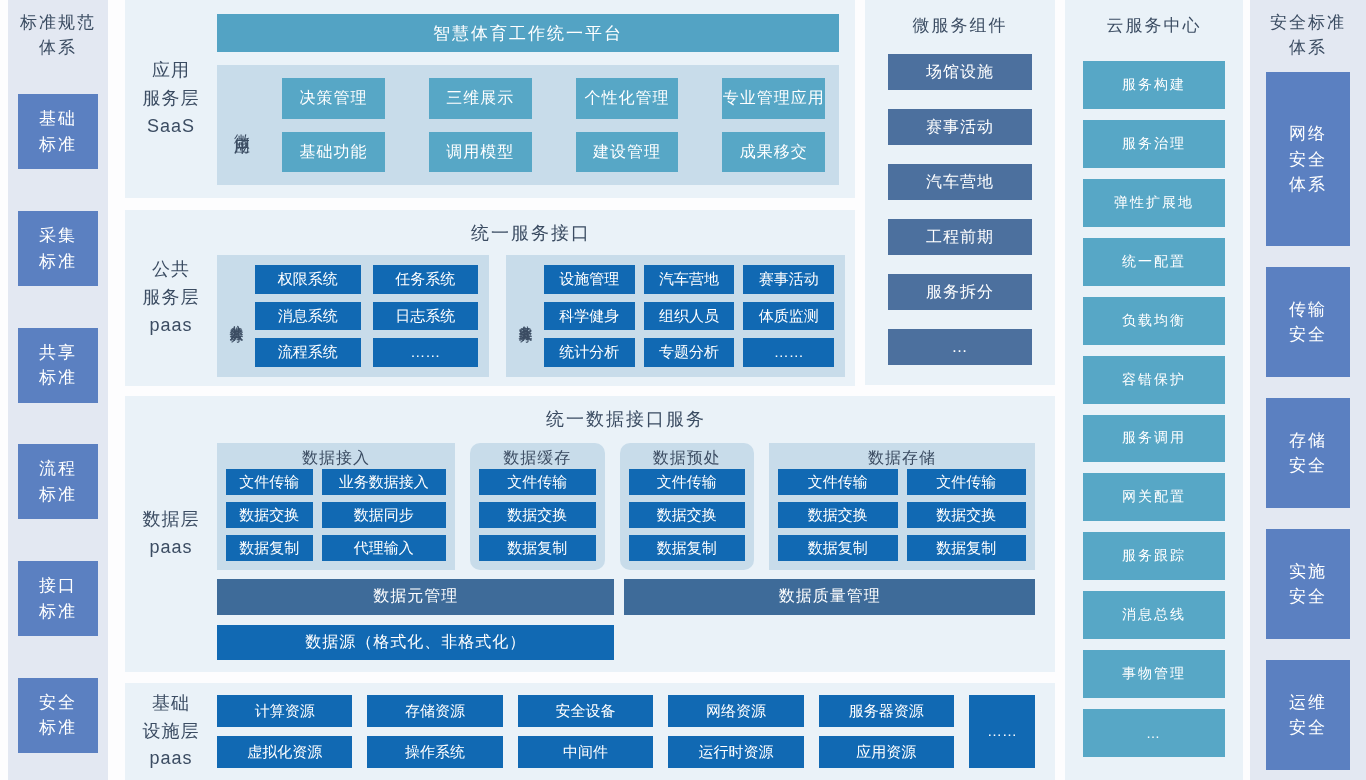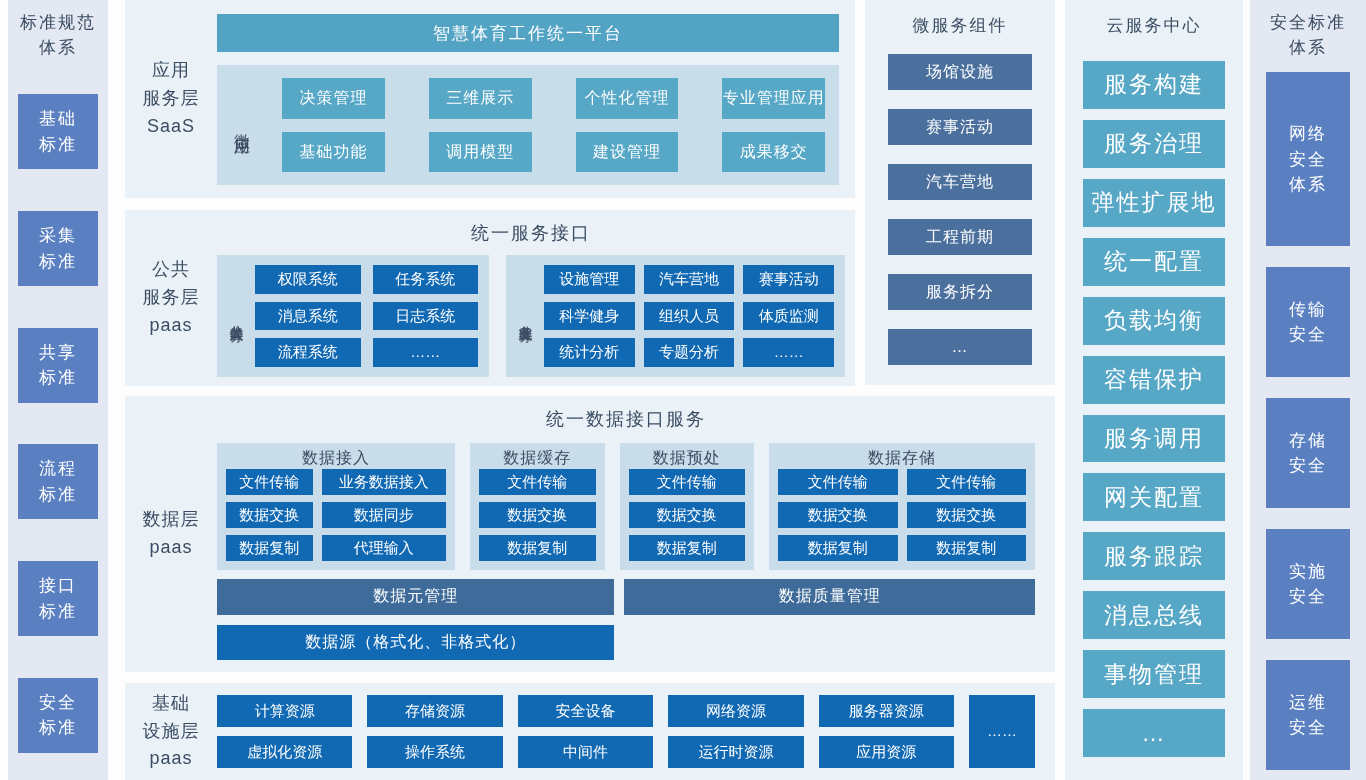--- a/index.html
+++ b/index.html
@@ -70,42 +70,42 @@
   .data-content { flex:1; display:flex; flex-direction:column; padding:8px 20px 12px 0; gap:9px; }
   .data-groups { display:flex; gap:15px; height:127px; flex:none; }
   .dgroup { background:#c8dcea; display:flex; flex-direction:column; padding:5px 9px 9px; }
   .dgroup-title { text-align:center; font-size:16px; letter-spacing:1px; color:#3b4c62; flex:none; }
   .dgrid { flex:1; display:grid; gap:7px 9px; }
   .cols1 { grid-template-columns:1fr; }
   .cols2 { grid-template-columns:1fr 1fr; }
   #dgroup-access { width:238px; flex:none; }
   #dgroup-access .dgrid { grid-template-columns:0.82fr 1.18fr; }
   #dgroup-storage { width:266px; flex:none; }
-  #dgroup-cache, #dgroup-pre { flex:1; }
+  #dgroup-cache, #dgroup-pre { flex:1;border-radius:10px; }
   .data-bars { flex:1; display:grid; grid-template-columns:397fr 410fr; grid-template-rows:1fr 1fr; gap:10px; }
   .bar { display:flex; align-items:center; justify-content:center; color:#fff; font-size:16px; letter-spacing:1px; }
   .bar.bright { background:#1169b3; }
 
   
   #panel-infra { left:125px; top:683px; width:930px; height:97px; }
   .infra-grid { flex:1; display:grid; grid-template-columns:repeat(5,1fr) 66px; grid-template-rows:1fr 1fr;
     gap:9px 15px; padding:12px 20px 12px 0; }
   .more-cell { grid-column:6; grid-row:1 / 3; }
 
   
   #panel-micro { left:865px; top:0; width:190px; height:385px; flex-direction:column; }
   .col-title { text-align:center; font-size:17px; letter-spacing:2px; color:#3b4c62; padding-top:14px; flex:none; }
   .micro-boxes { flex:1; display:flex; flex-direction:column; gap:19px; padding:17px 23px 20px; }
   .mbox { height:36px; flex:none; background:#4c709e; color:#fff; font-size:16px; letter-spacing:1px;
     display:flex; align-items:center; justify-content:center; }
 
   
   #panel-cloud { left:1065px; top:0; width:178px; height:780px; flex-direction:column; }
   .cloud-boxes { flex:1; display:flex; flex-direction:column; gap:11px; padding:24px 18px 23px; }
-  .cbox { flex:1; background:#57a7c6; color:#fff; font-size:23px; letter-spacing:2px;
+  .cbox { flex:1; background:#57a7c6; color:#fff; font-size:14px; letter-spacing:2px;
     display:flex; align-items:center; justify-content:center; }
 </style>
 </head>
 <body>
 
 <div class="sidebar" id="left-sidebar">
   <div class="sidebar-title pre">标准规范
 体系</div>
   <div class="side-boxes">
     <div class="side-box lbox pre">基础

